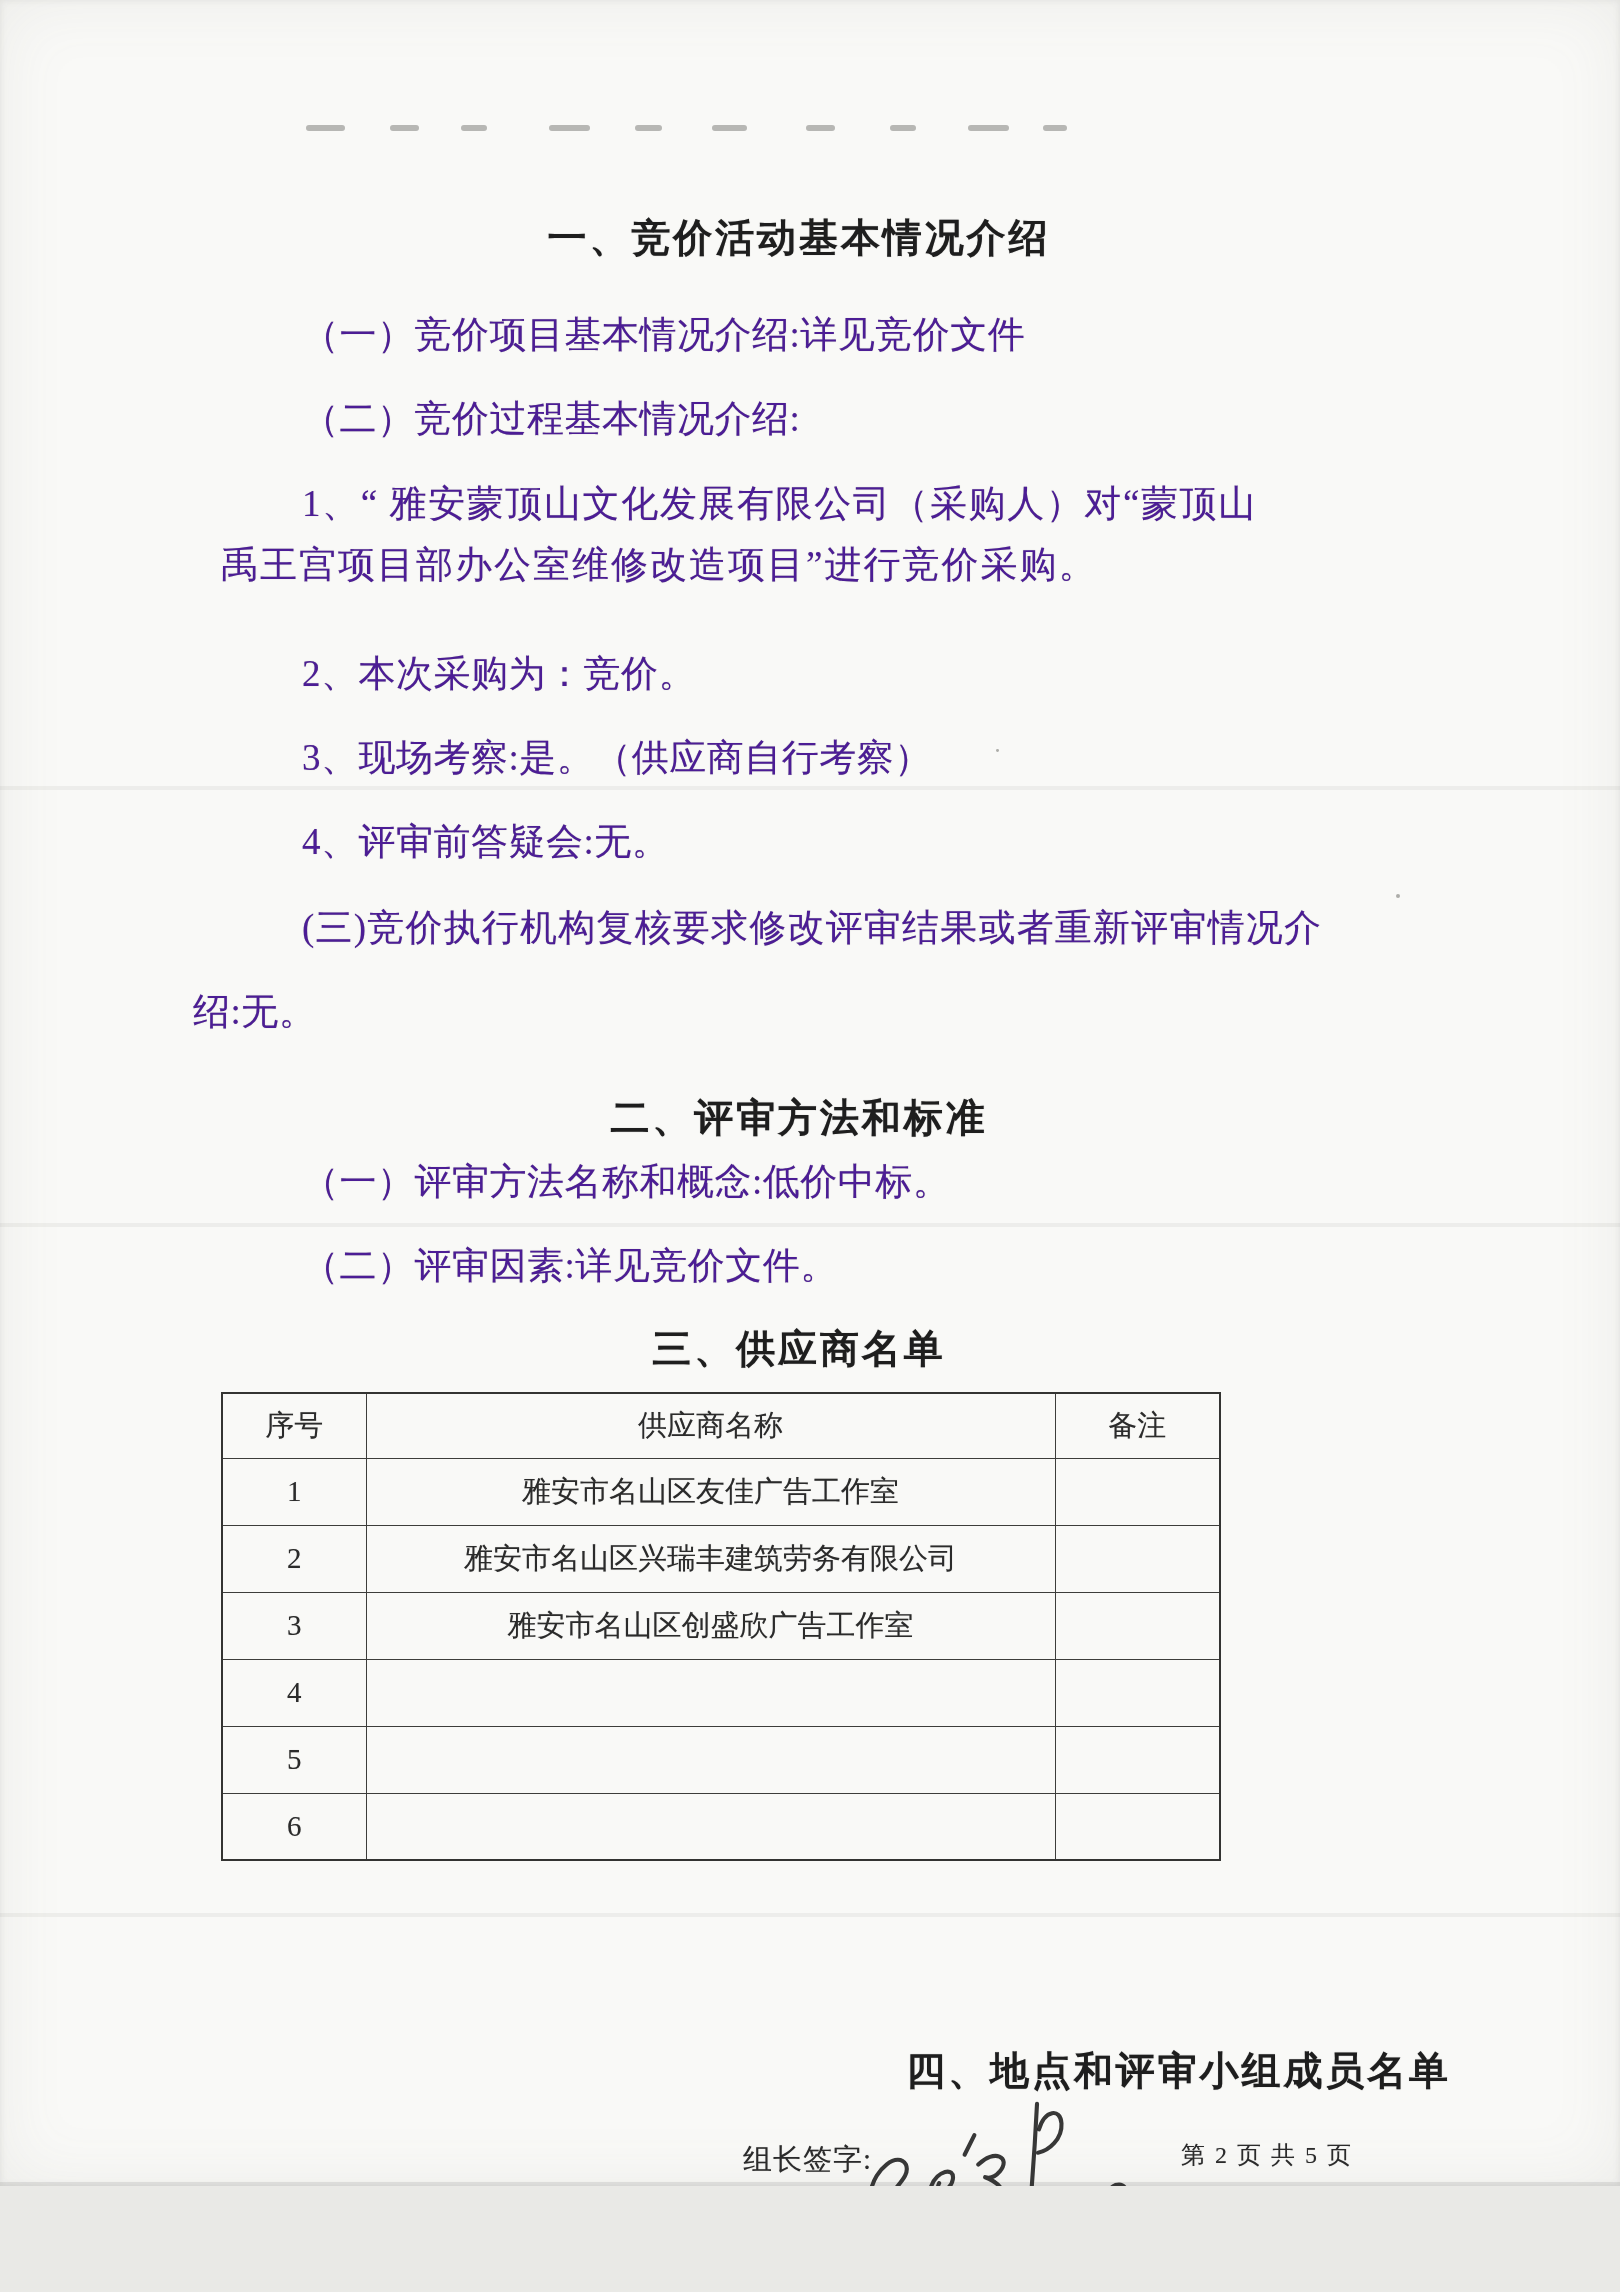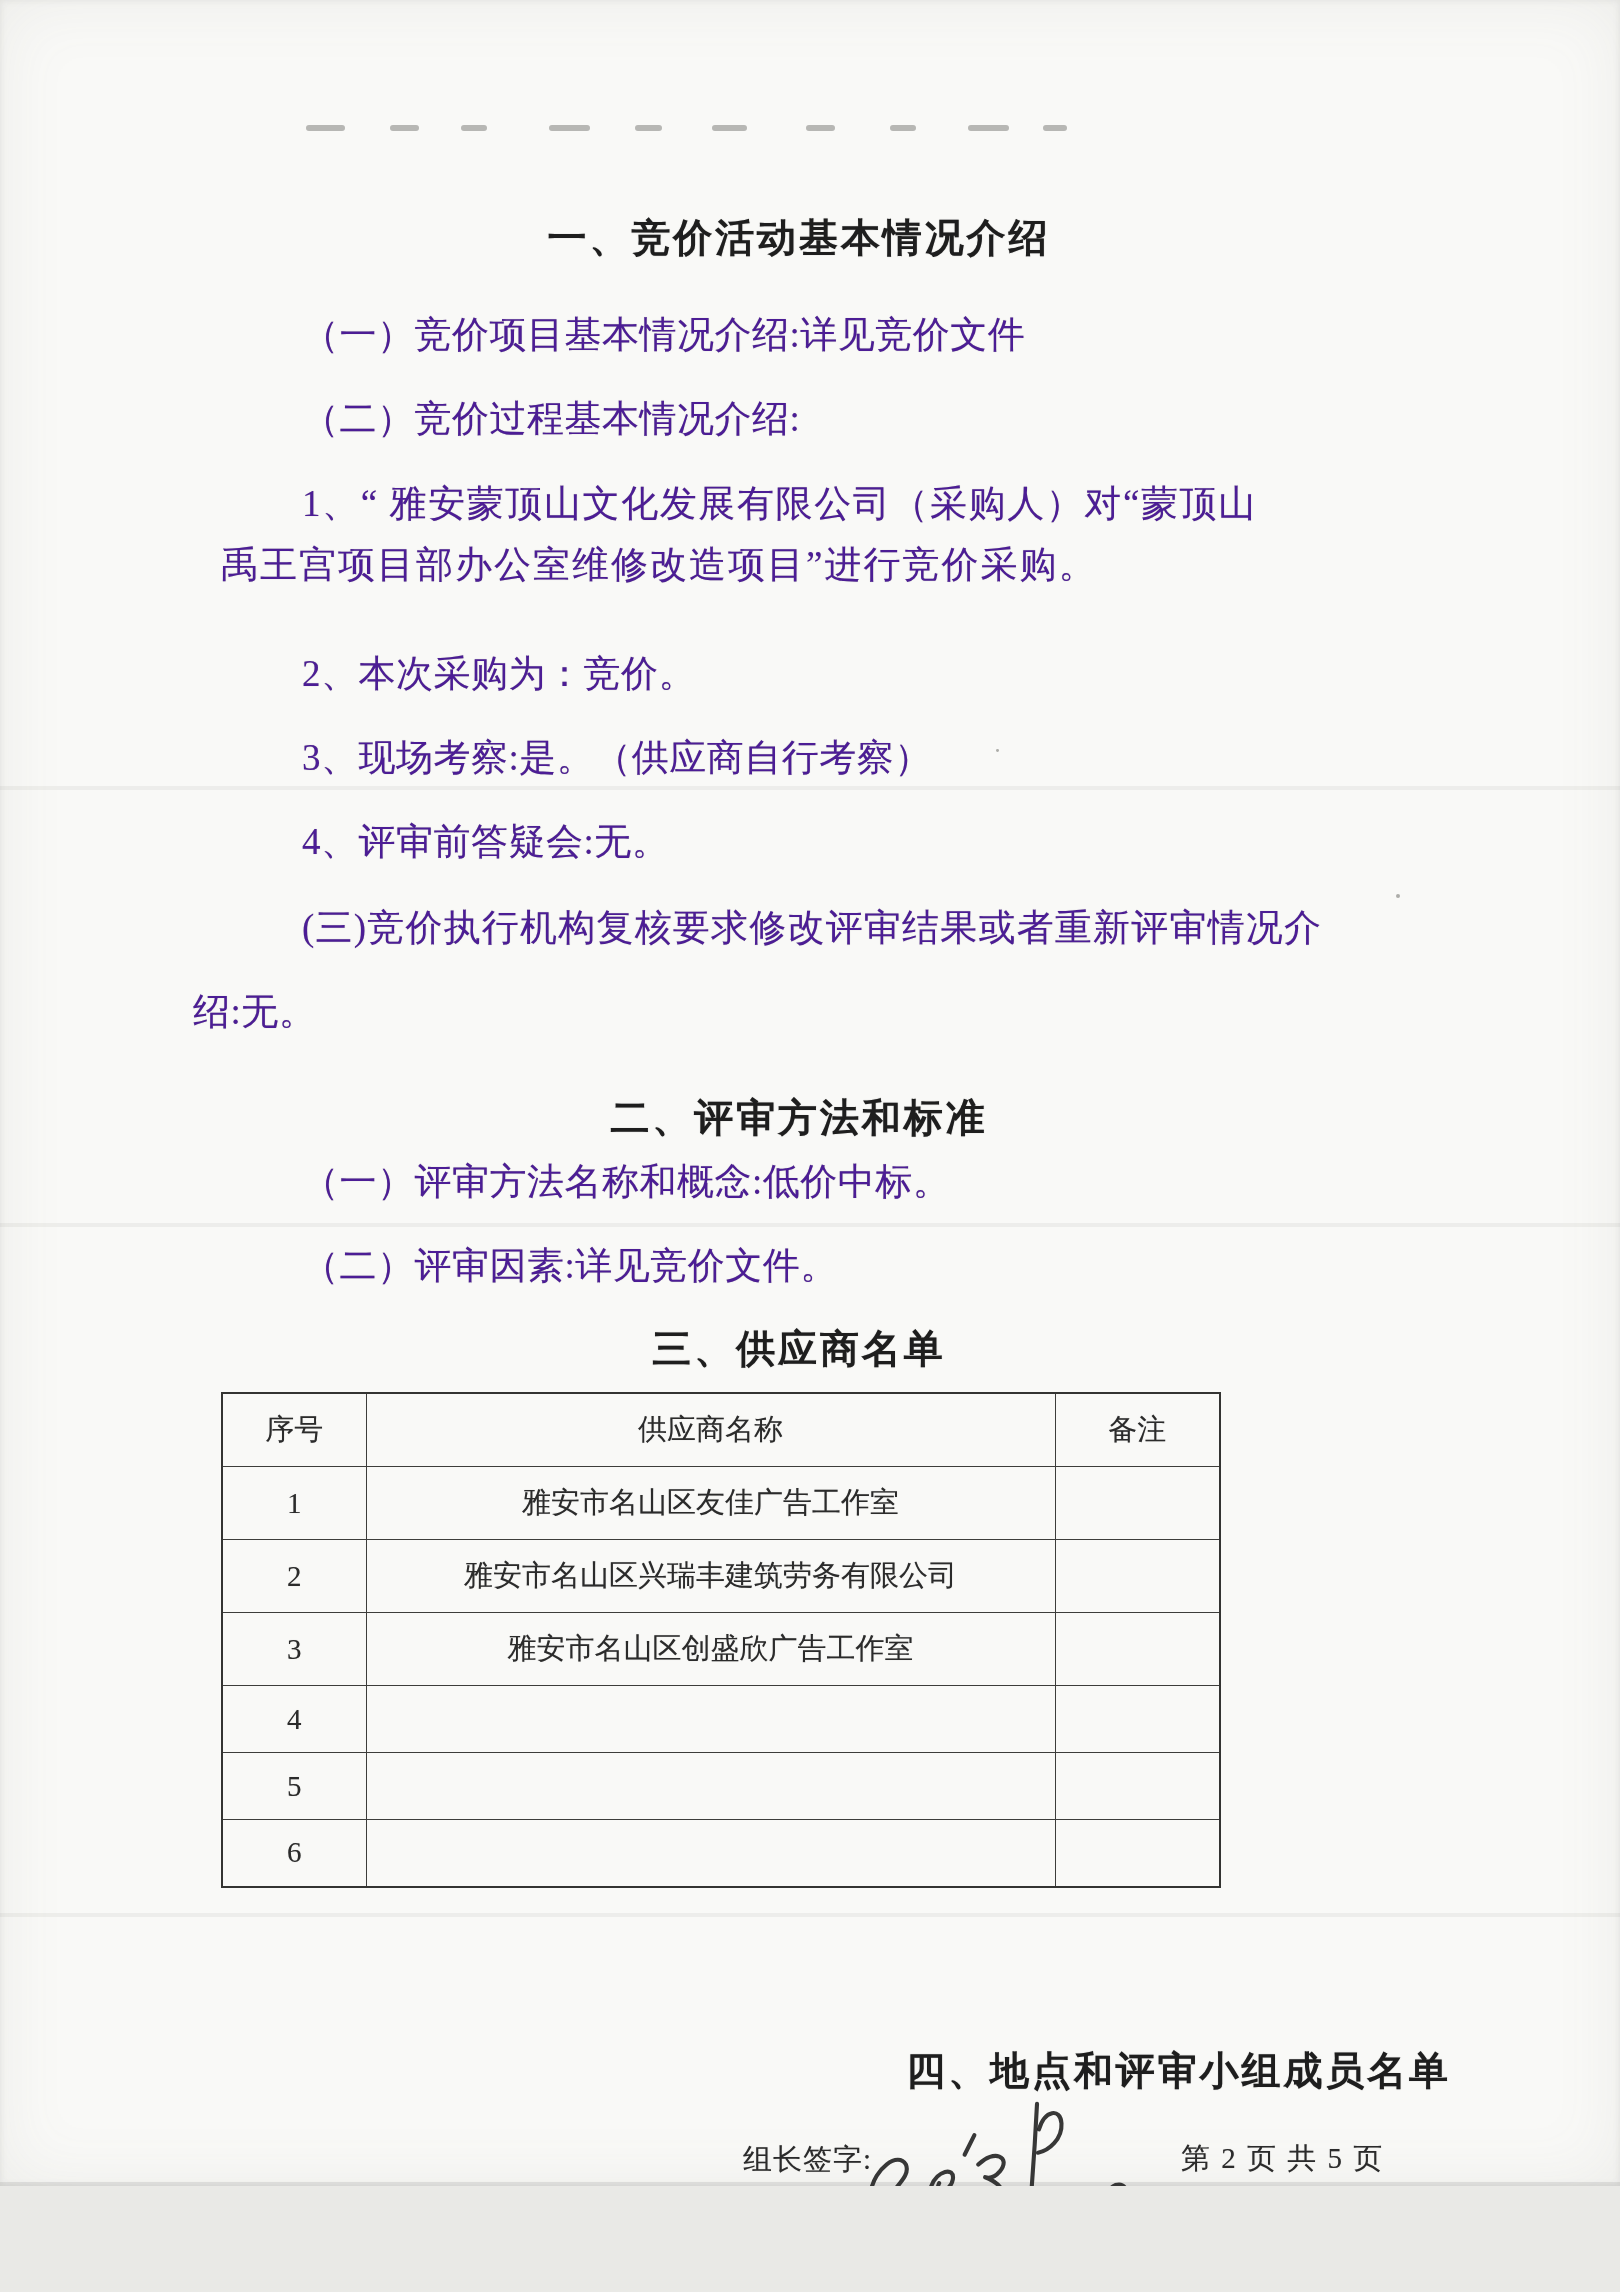--- a/index.html
+++ b/index.html
@@ -39,34 +39,34 @@
     width:998px;
   }
   .suppliers col.c1{width:144px;}
   .suppliers col.c2{width:689px;}
   .suppliers col.c3{width:165px;}
   .suppliers th,.suppliers td{
     border:1.6px solid #3d3d3b;
     font-size:29px;font-weight:normal;color:#2b2b2b;
     text-align:center;vertical-align:middle;
     text-shadow:0 0 0.7px rgba(43,43,43,0.35);
-    padding:16px;overflow:hidden;white-space:nowrap;
+    padding:4px;overflow:hidden;white-space:nowrap;
   }
   .suppliers tr{height:67px;}
   .suppliers tr.hdr{height:65px;}
   .suppliers{border:2.4px solid #343432;}
   
   .sign-label{
     position:absolute;left:743px;top:2140px;
     font-size:29px;color:#2b2b2b;letter-spacing:1px;white-space:nowrap;
     text-shadow:0 0 0.7px rgba(43,43,43,0.35);
   }
   .page-info{
     position:absolute;left:1181px;top:2139px;
-    font-size:29px;color:#2b2b2b;letter-spacing:2px;white-space:nowrap;
+    font-size:24px;color:#2b2b2b;letter-spacing:2px;white-space:nowrap;
     text-shadow:0 0 0.7px rgba(43,43,43,0.35);
   }
   .signature{
     position:absolute;left:855px;top:2090px;width:274px;height:196px;
   }
   .signature svg{width:100%;height:100%;}
   .signature path{
     fill:none;stroke:#1c1c1c;stroke-width:4.2;
     stroke-linecap:round;stroke-linejoin:round;opacity:0.88;
   }

